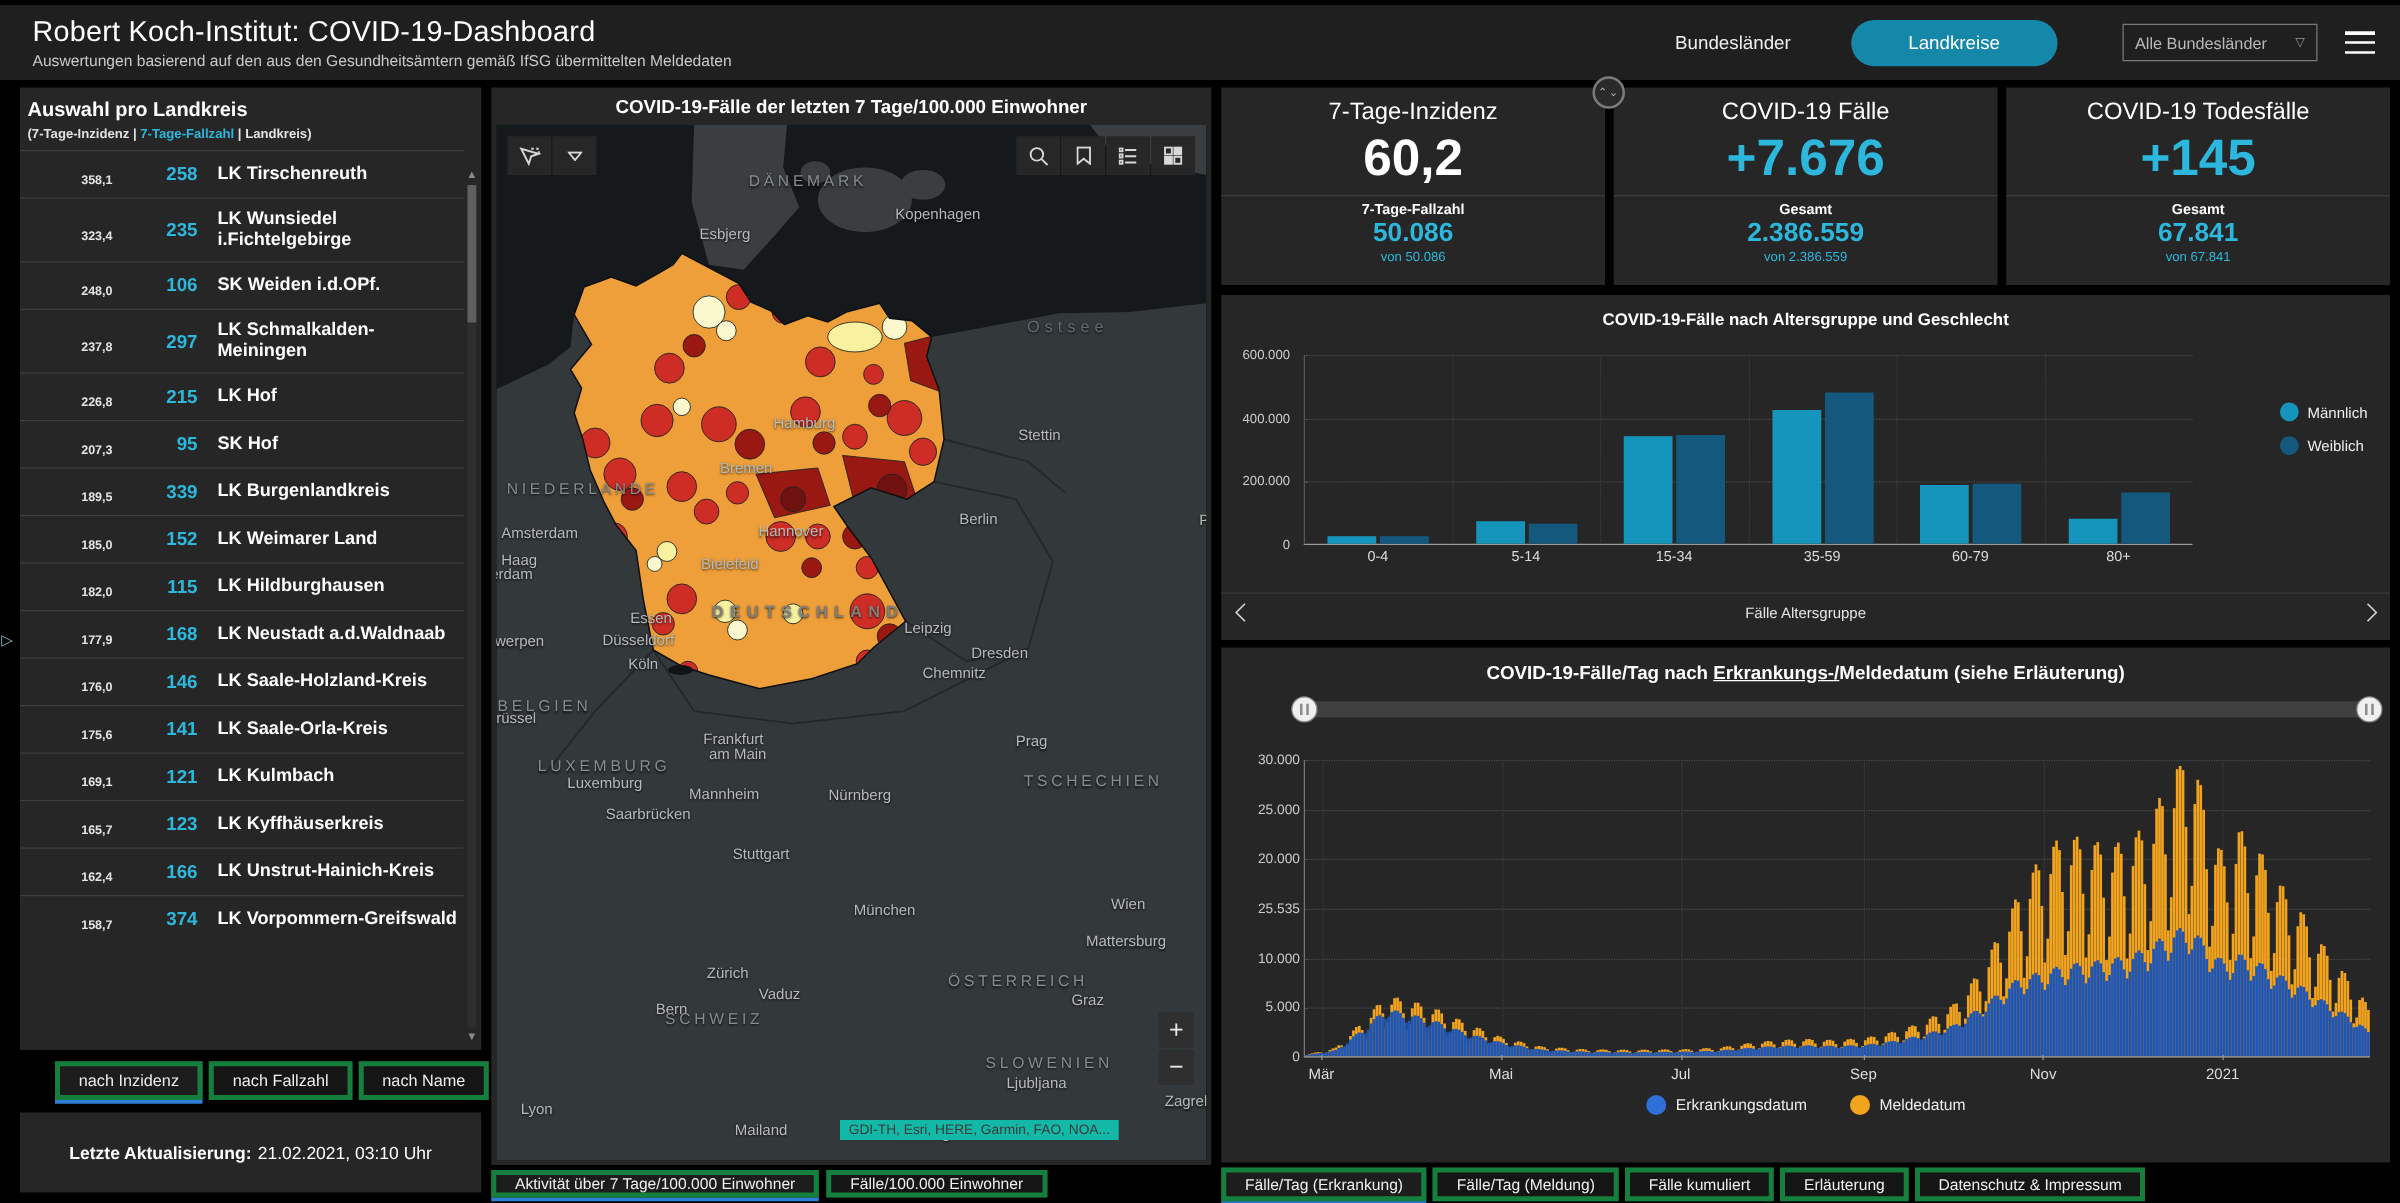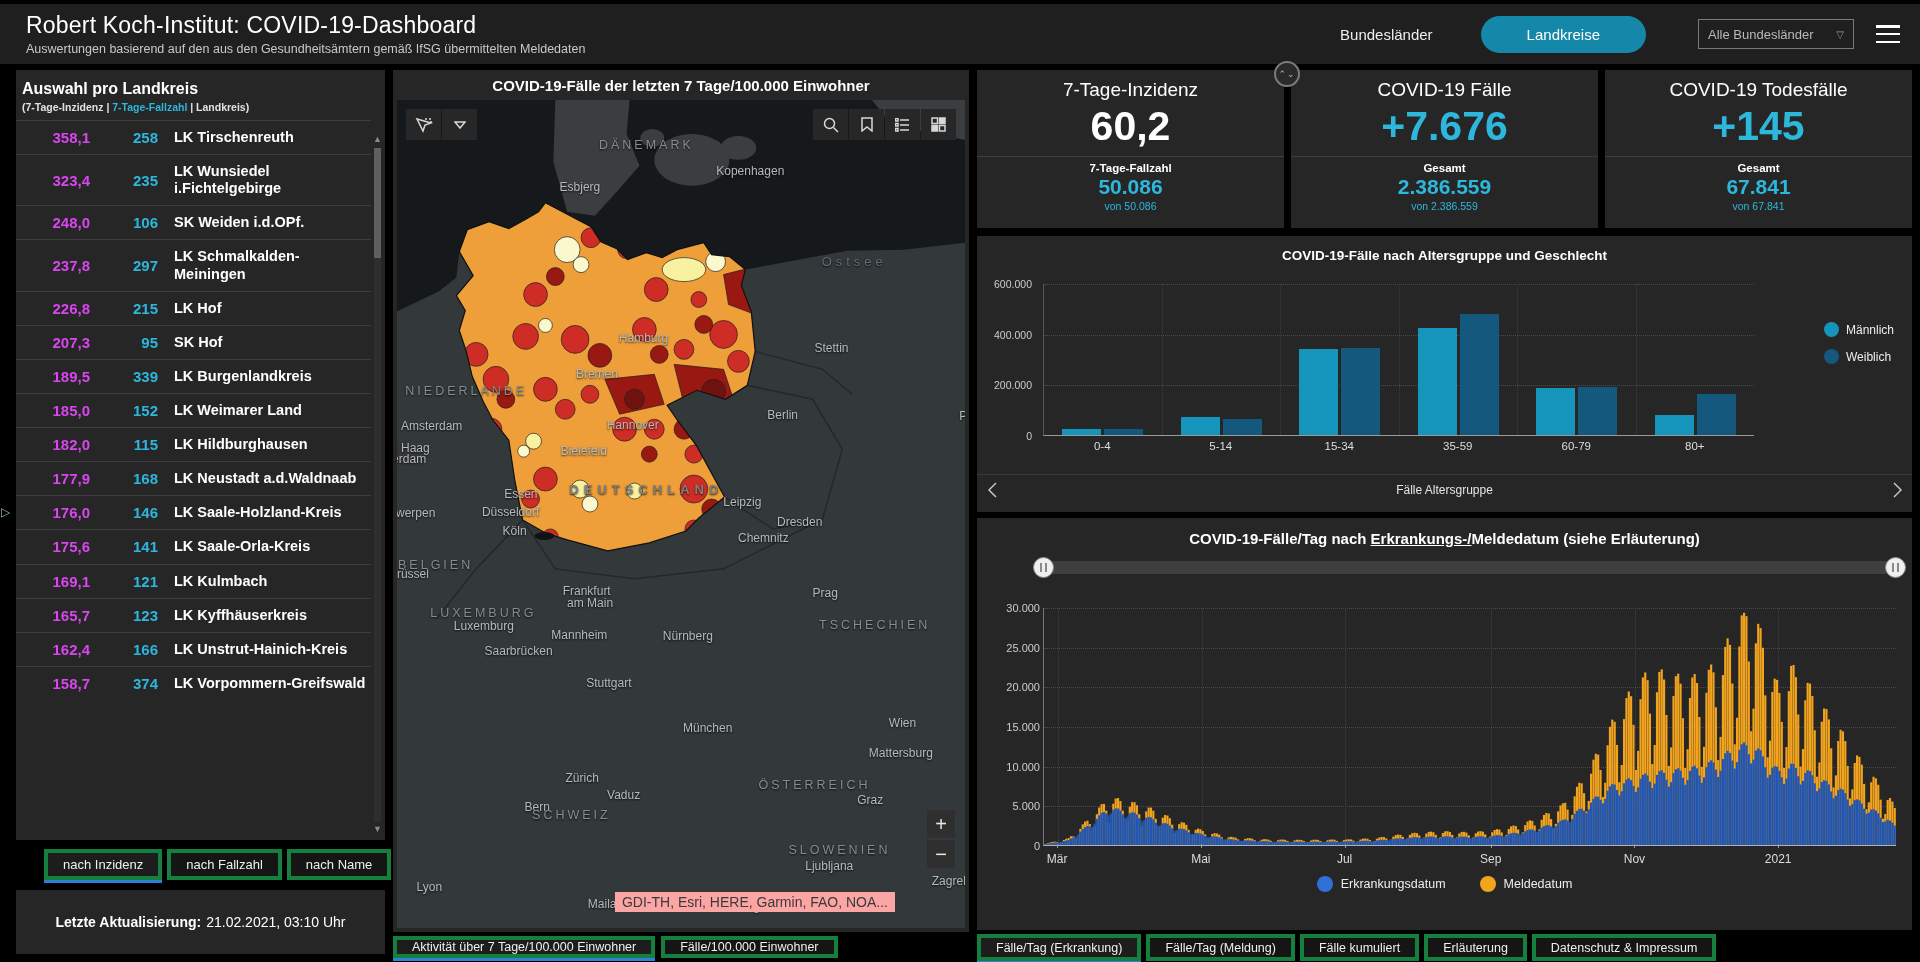--- a/index.html
+++ b/index.html
@@ -41,21 +41,21 @@
   #sidebar{ position:absolute; left:16px; top:70px; width:369px; height:884px;
     display:flex; flex-direction:column; }
   #lk-panel{ flex:1; display:flex; flex-direction:column; position:relative; overflow:hidden; }
   #lk-head{ text-align:left; padding:10px 6px 7px; }
   #lk-head .t{ font-size:16px; font-weight:bold; }
   #lk-head .s{ font-size:10.5px; color:#e2e2e2; font-weight:bold; margin-top:3px; }
   #lk-head .s .cy{ color:var(--cyan); }
   #lk-rows{ flex:1; overflow:hidden; margin-right:14px; }
   .lk-row{ display:grid; grid-template-columns:62px 52px 1fr; column-gap:16px;
     align-items:center; padding:8px 4px 8px 12px; border-top:1px solid #3e3e3e; cursor:pointer; }
-  .lk-row .v1{ font-size:15px; font-weight:bold; text-align:right; color:#d946ef; }
+  .lk-row .v1{ font-size:10px; font-weight:bold; text-align:right; color:#e5e5e5;margin-top:10px; }
   .lk-row .v2{ font-size:15px; font-weight:bold; text-align:right; color:var(--cyan); }
   .lk-row .nm{ font-size:14.5px; font-weight:bold; line-height:1.18; }
   #lk-scroll{ position:absolute; right:2px; top:64px; bottom:4px; width:11px; }
   #lk-scroll .arr{ color:#8a8a8a; font-size:9px; text-align:center; height:12px; cursor:pointer; }
   #lk-scroll .track{ position:absolute; top:14px; bottom:14px; left:2px; width:7px; background:#2e2e2e; }
   #lk-scroll .thumb{ position:absolute; top:0; left:0; width:7px; height:110px; background:#5f5f5f; cursor:grab; }
   .tabrow{ display:flex; gap:5px; margin-top:9px; }
   .tab{ background:#151515; border:4px solid #15803d; color:#efefef; font-size:13px;
     height:31px; display:flex; align-items:center; padding:0 15px; cursor:pointer; white-space:nowrap; }
   .tab.active{ box-shadow:0 3px 0 0 var(--tabblue); background:#1d1d1d; }
@@ -78,22 +78,22 @@
   .mlabel.country-over{ font-size:13px; color:#837f7a; letter-spacing:5px; font-weight:bold; }
   .mlabel.water{ font-size:13px; color:#5f6d74; letter-spacing:4px; }
   .map-toolbar{ position:absolute; top:9px; display:flex; gap:1px; }
   .map-toolbar.left{ left:9px; } .map-toolbar.right{ right:9px; }
   .mtb{ width:35px; height:31px; background:#272727; display:flex; align-items:center;
     justify-content:center; cursor:pointer; }
   .mtb svg{ stroke:#d8d8d8; fill:none; stroke-width:1.5; }
   #zoom-ctrls{ position:absolute; right:10px; bottom:60px; display:flex; flex-direction:column; gap:2px; }
   #zoom-ctrls div{ width:28px; height:28px; background:#2f2f2f; color:#e8e8e8; font-size:20px;
     display:flex; align-items:center; justify-content:center; cursor:pointer; }
-  #map-attrib{ position:absolute; right:70px; bottom:16px; background:#fca5a5; color:#3a3a3a;
-    font-size:14px; padding:2px 7px; }
+  #map-attrib{ position:absolute; right:70px; bottom:16px; background:#14b8a6; color:#3a3a3a;
+    font-size:11px; padding:2px 7px; }
   #map-tabs{ position:absolute; left:393px; top:936px; display:flex; gap:6px; }
   #map-tabs .tab{ font-size:12.5px; height:22px; }
 
   
   #right-col{ position:absolute; left:977px; top:70px; width:935px; }
   #stat-row{ display:flex; gap:7px; height:158px; position:relative; }
   .stat-card{ flex:1; text-align:center; padding-top:9px; }
   .stat-card .st{ font-size:19px; font-weight:400; }
   .stat-card .big{ font-size:41px; font-weight:bold; margin-top:2px; }
   .stat-card .big.cy{ color:var(--cyan); }
@@ -606,21 +606,21 @@
         </div>
       <div class="sl-handle" style="right:-10px">
           <i></i>
           <i></i>
         </div>
     </div>
     <div id="tl-ylabels">
         <div style="top: 328px;">0</div>
         <div style="top: 288.333px;">5.000</div>
         <div style="top: 248.667px;">10.000</div>
-        <div style="top: 209px;">15.000</div>
+        <div style="top: 209px;">25.535</div>
         <div style="top: 169.333px;">20.000</div>
         <div style="top: 129.667px;">25.000</div>
         <div style="top: 90px;">30.000</div>
       </div>
     <div id="tl-plot">
       <div id="tl-grid">
           <div class="grid-h" style="top: 198.333px;"></div>
           <div class="grid-h" style="top: 158.667px;"></div>
           <div class="grid-h" style="top: 119px;"></div>
           <div class="grid-h" style="top: 79.3333px;"></div>

